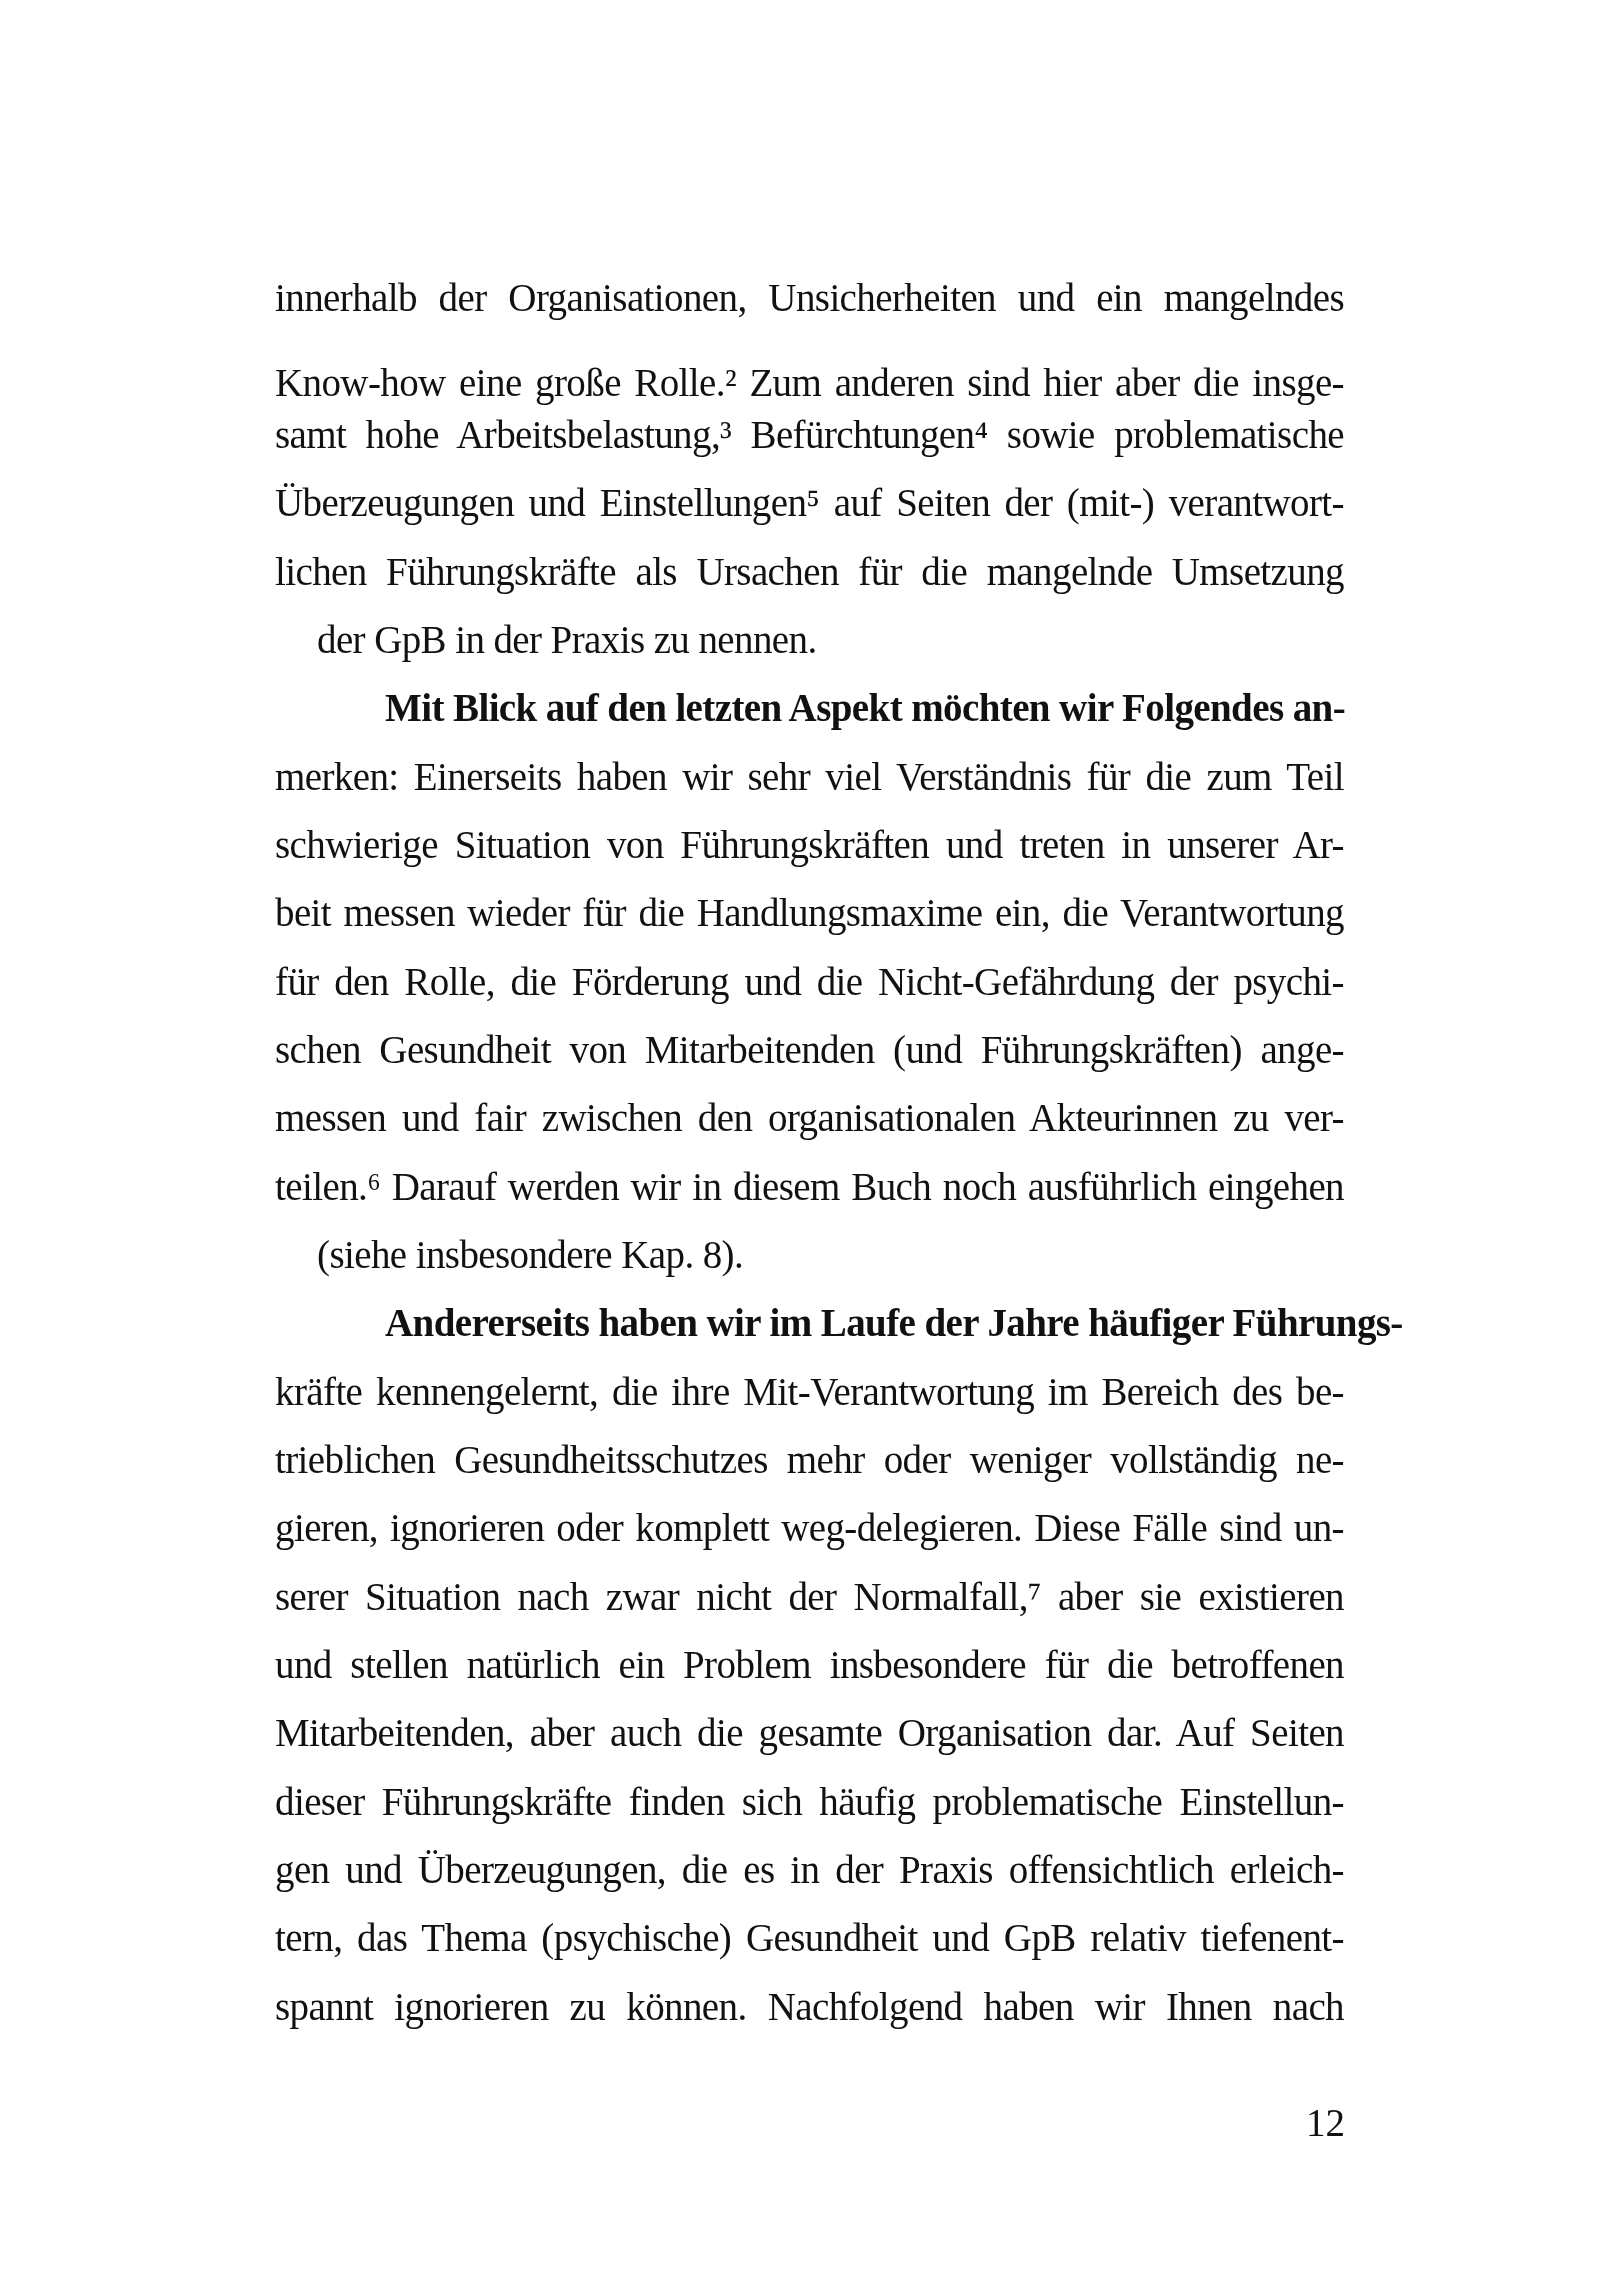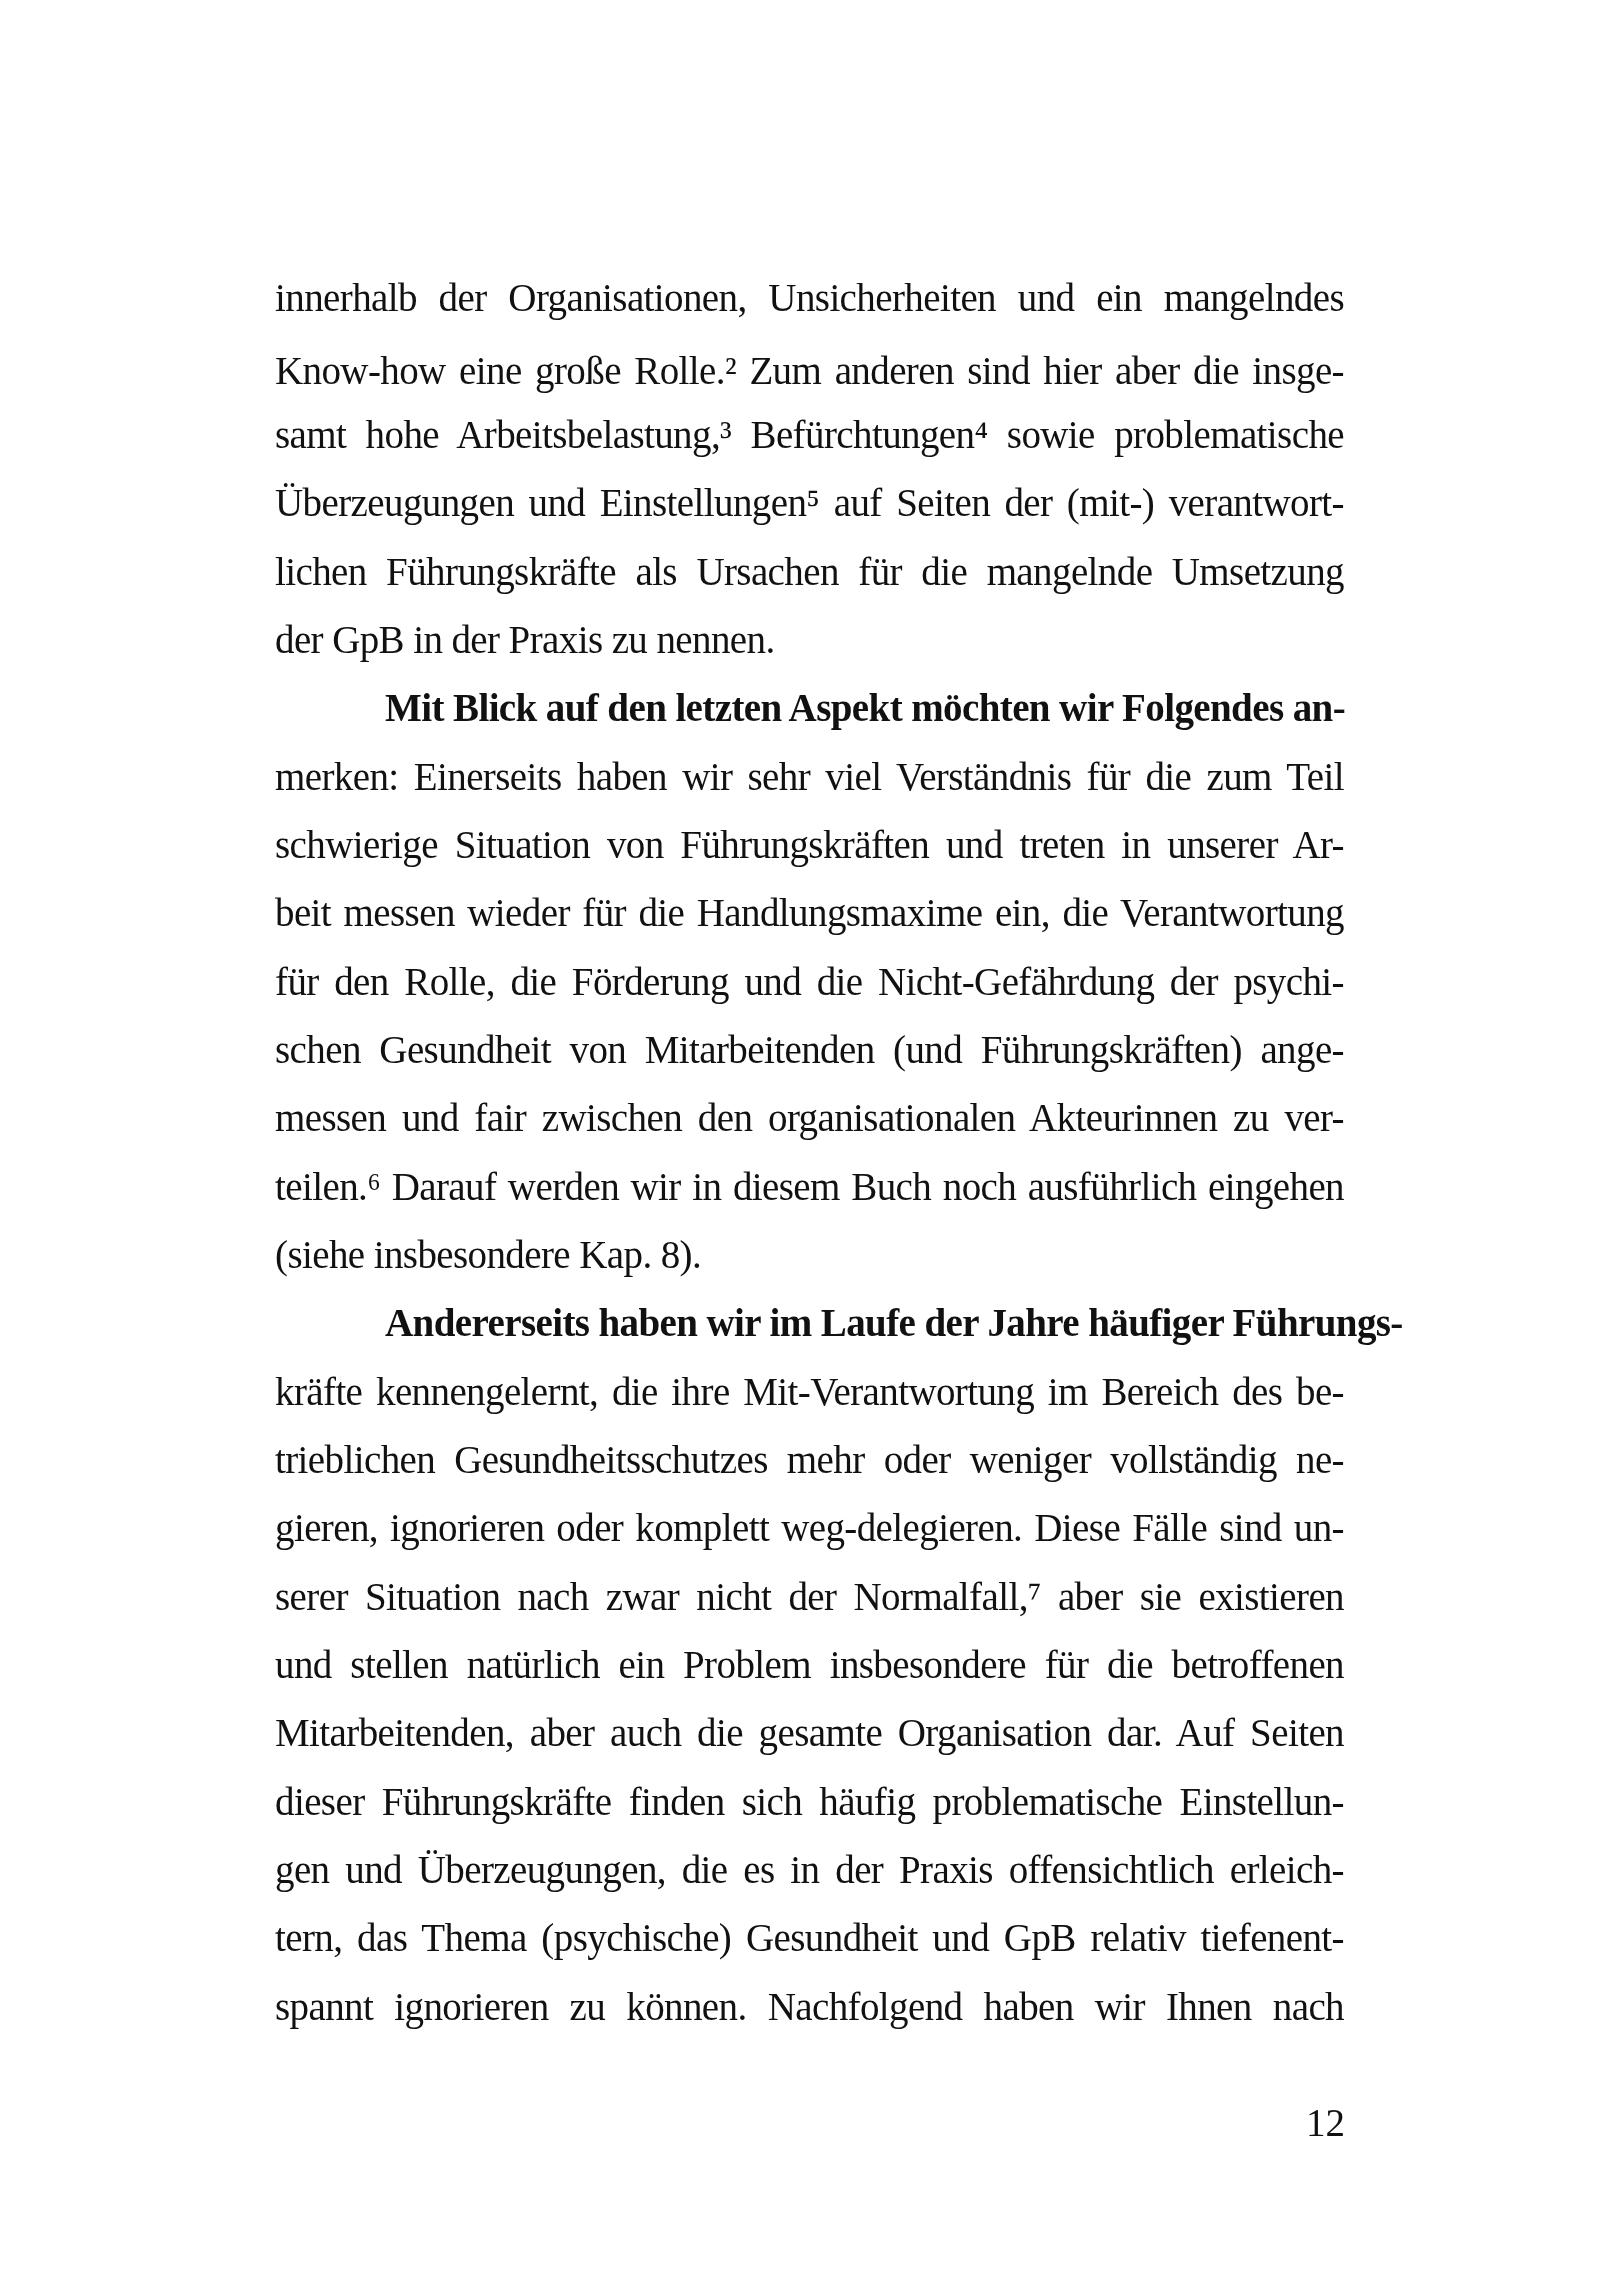--- a/index.html
+++ b/index.html
@@ -7,35 +7,35 @@
   .page { position: absolute; left: 0; top: 0; width: 1618px; height: 1914px; background: #ffffff; }
   .text-block { position: absolute; left: 275px; top: 0; width: 1069px; }
   .line {
     position: absolute; left: 0; width: 1069px;
     font-family: "Liberation Serif", "DejaVu Serif", serif;
     font-size: 39px; line-height: 46px; height: 46px;
     color: #111111; white-space: nowrap;
     text-align: justify; text-align-last: justify;
     letter-spacing: -0.6px; word-spacing: 0px;
   }
-  .line.last { text-align-last: left; }
+  .line.last { text-align-last: left; margin-left: 42px; }
   .line.indent { padding-left: 110px; width: 959px; font-weight: bold; }
   .page-number {
     position: absolute; right: 273px; top: 2078px;
     font-family: "Liberation Serif", "DejaVu Serif", serif;
     font-size: 39px; line-height: 46px; color: #111111; margin-top: 22px;
   }
 </style>
 </head>
 <body>
 
 <div class="page">
   <div class="text-block">
     <div class="line" style="top:275px">innerhalb der Organisationen, Unsicherheiten und ein mangelndes</div>
-    <div class="line" style="top:348px">Know-how eine große Rolle.² Zum anderen sind hier aber die insge-</div>
+    <div class="line" style="top:360px">Know-how eine große Rolle.² Zum anderen sind hier aber die insge-</div>
     <div class="line" style="top:412px">samt hohe Arbeitsbelastung,³ Befürchtungen⁴ sowie problematische</div>
     <div class="line" style="top:480px">Überzeugungen und Einstellungen⁵ auf Seiten der (mit-) verantwort-</div>
     <div class="line" style="top:549px">lichen Führungskräfte als Ursachen für die mangelnde Umsetzung</div>
     <div class="line last" style="top:617px">der GpB in der Praxis zu nennen.</div>
     <div class="line indent" style="top:685px">Mit Blick auf den letzten Aspekt möchten wir Folgendes an-</div>
     <div class="line" style="top:754px">merken: Einerseits haben wir sehr viel Verständnis für die zum Teil</div>
     <div class="line" style="top:822px">schwierige Situation von Führungskräften und treten in unserer Ar-</div>
     <div class="line" style="top:890px">beit messen wieder für die Handlungsmaxime ein, die Verantwortung</div>
     <div class="line" style="top:959px">für den Rolle, die Förderung und die Nicht-Gefährdung der psychi-</div>
     <div class="line" style="top:1027px">schen Gesundheit von Mitarbeitenden (und Führungskräften) ange-</div>

